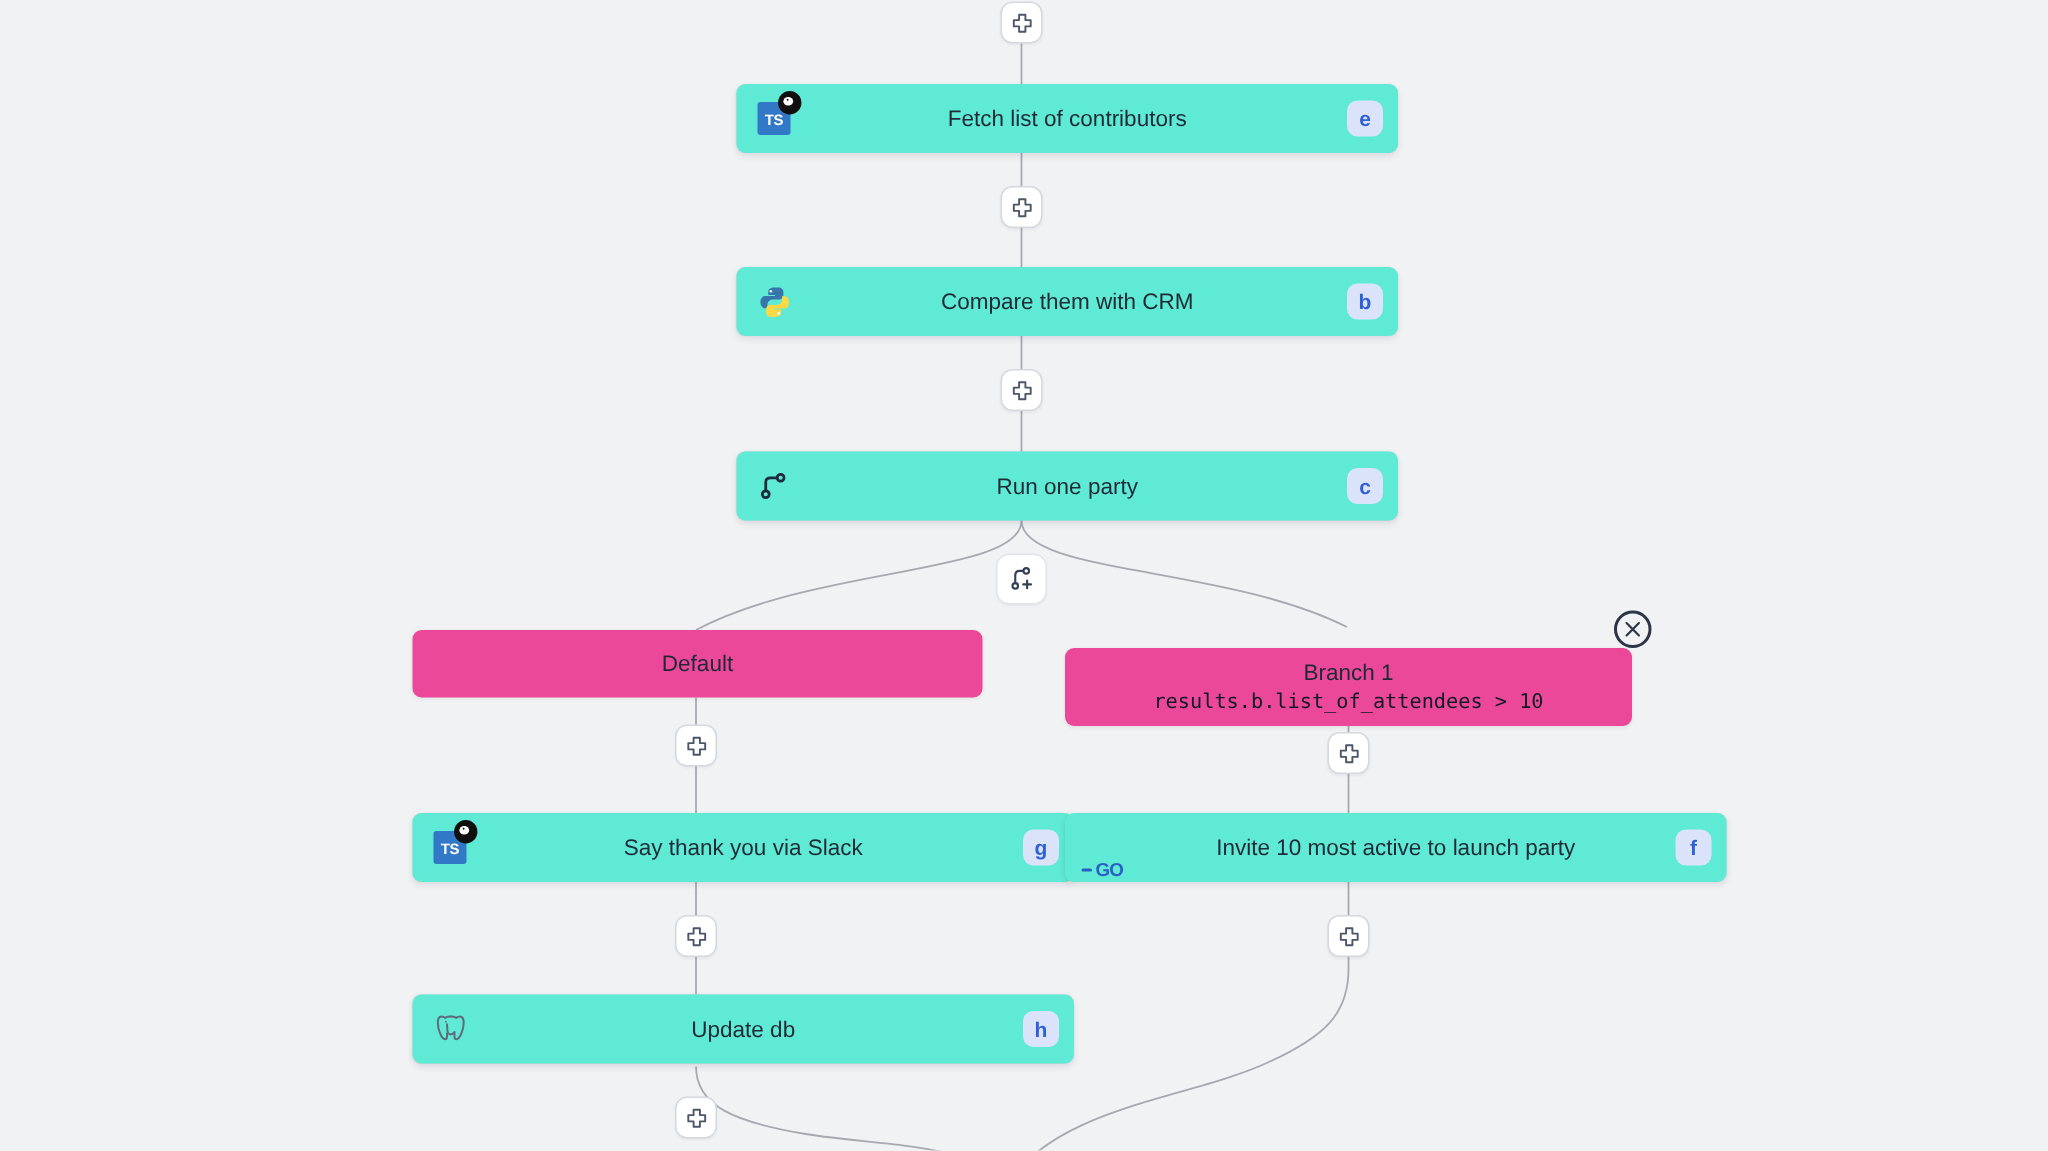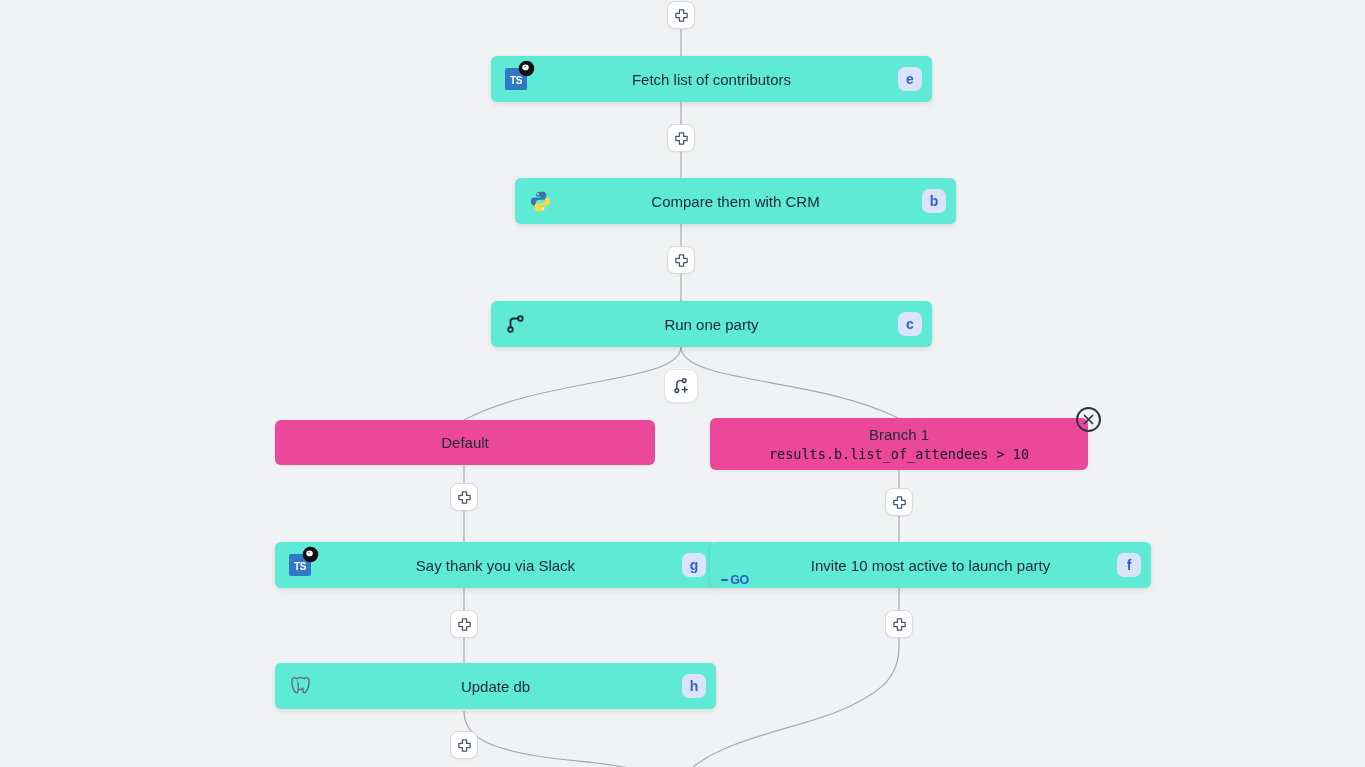--- a/index.html
+++ b/index.html
@@ -141,21 +141,21 @@
           <circle cx="12" cy="12" r="11" fill="#101010"></circle>
           <ellipse cx="10.6" cy="10.5" rx="4.6" ry="4" fill="#fff"></ellipse>
           <circle cx="10" cy="9.2" r="0.9" fill="#101010"></circle>
         </svg>
       </span>
     </span>
     <span class="nlabel">Fetch list of contributors</span>
     <span class="nbadge">e</span>
   </div>
 
-  <div class="node" style="left:515px;top:178px">
+  <div class="node" style="left:491px;top:178px">
     <span class="nicon">
       <svg width="23" height="23" viewBox="0 0 24 24">
         <path fill="#3776ab" d="M11.9 1.8c-2.9 0-4.4 1.3-4.4 3v2.1h4.7v.8H5.4c-1.9 0-3.4 1.5-3.4 4.2s1.5 4.3 3.4 4.3h1.5v-2.5c0-2 1.7-3.6 3.7-3.6h4.6c1.6 0 2.8-1.3 2.8-2.9V4.8c0-1.7-1.5-3-3.1-3h-3z"></path>
         <circle cx="9.3" cy="4.3" r="0.9" fill="#fff"></circle>
         <path fill="#ffd845" d="M12.1 22.2c2.9 0 4.4-1.3 4.4-3v-2.1h-4.7v-.8h6.8c1.9 0 3.4-1.5 3.4-4.2s-1.5-4.3-3.4-4.3h-1.5v2.5c0 2-1.7 3.6-3.7 3.6H8.8c-1.6 0-2.8 1.3-2.8 2.9v2.4c0 1.7 1.5 3 3.1 3h3z"></path>
         <circle cx="14.7" cy="19.7" r="0.9" fill="#fff"></circle>
       </svg>
     </span>
     <span class="nlabel">Compare them with CRM</span>
     <span class="nbadge">b</span>
@@ -170,21 +170,21 @@
       </svg>
     </span>
     <span class="nlabel">Run one party</span>
     <span class="nbadge">c</span>
   </div>
 
   <div class="bhead" style="left:275px;top:420px;width:380px;height:45px">
     <span class="btitle">Default</span>
   </div>
 
-  <div class="bhead" style="left:710px;top:418px;width:378px;height:52px">
+  <div class="bhead" style="left:710px;top:432px;width:378px;height:52px">
     <span class="btitle">Branch 1</span>
     <span class="bcond">results.b.list_of_attendees &gt; 10</span>
   </div>
 
   <button class="closebtn" style="left:1076px;top:407px">
     <svg width="11" height="11" viewBox="0 0 12 12">
         <path d="M1.5 1.5 10.5 10.5 M10.5 1.5 1.5 10.5" stroke="#2c3648" stroke-width="1.6" stroke-linecap="round"></path>
       </svg>
   </button>
 

